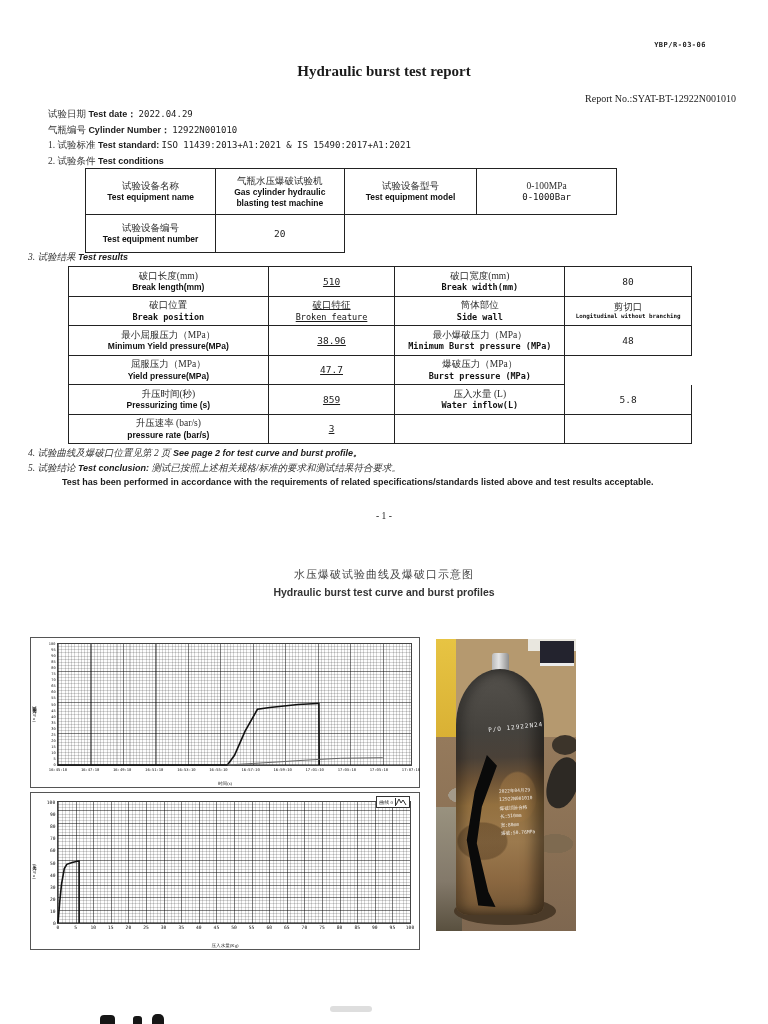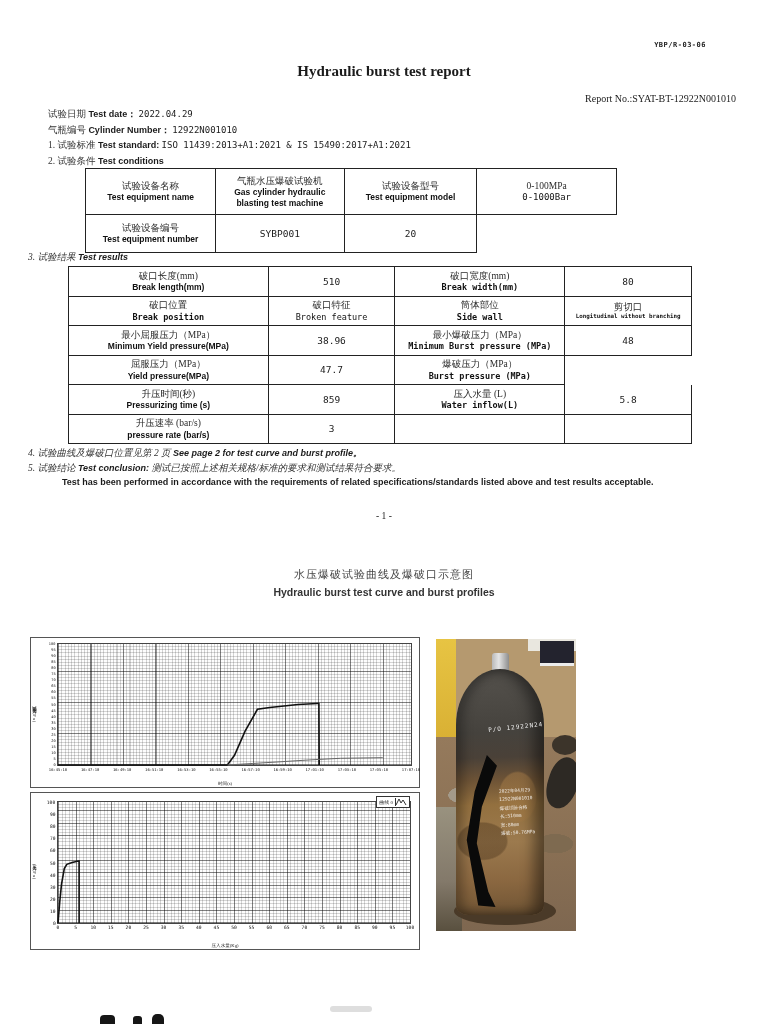--- a/index.html
+++ b/index.html
@@ -27,21 +27,21 @@
   .val{font-family:"DejaVu Sans Mono",monospace;font-size:9.5px;}
 
   .t1{left:85px;top:168px;width:532px;}
   .t1 .t-cell:nth-child(1){width:24.5%;} .t1 .t-cell:nth-child(2){width:24.2%;align-items:center;}
   .t1 .t-cell:nth-child(3){width:25.0%;} .t1 .t-cell:nth-child(4){width:26.3%;}
   .t1 .t-row:nth-child(1) .t-cell{min-height:46px;}
   .t1 .t-row:nth-child(2) .t-cell{min-height:38px;}
   .t1 .t-row:nth-child(1) .t-cell:nth-child(4) .en{font-family:"DejaVu Sans Mono",monospace;font-weight:normal;font-size:9px;}
 
   .t2{left:68px;top:266px;width:624px;}
-  .t2 .t-cell:nth-child(1){width:32.05%;} .t2 .t-cell:nth-child(2){width:20.35%;}
+  .t2 .t-cell:nth-child(1){width:32.05%;} .t2 .t-cell:nth-child(2){width:20.35%;text-decoration:underline;}
   .t2 .t-cell:nth-child(3){width:27.25%;} .t2 .t-cell:nth-child(4){width:20.35%;}
   .t2 .t-cell{min-height:29.5px;}
   .t2 .t-row:nth-child(2) .t-cell:nth-child(2) .en,
   .t2 .t-row:nth-child(2) .t-cell:nth-child(2) .zh{font-family:"DejaVu Sans Mono",monospace;font-weight:normal;}
   .t2 .t-row:nth-child(2) .t-cell:nth-child(4) .en{font-size:5.8px;font-family:"DejaVu Sans Mono",monospace;}
   .t2 .en{font-family:"DejaVu Sans Mono",monospace;font-weight:bold;font-size:8.5px;}
   .t2 .t-row:nth-child(1) .t-cell:nth-child(1) .en,
   .t2 .t-row:nth-child(3) .t-cell:nth-child(1) .en,
   .t2 .t-row:nth-child(4) .t-cell:nth-child(1) .en,
   .t2 .t-row:nth-child(5) .t-cell:nth-child(1) .en,
@@ -167,23 +167,20 @@
         </div>
         <div class="t-cell">
           <div class="zh">0-100MPa</div>
           <div class="en">0-1000Bar</div>
         </div>
       </div>
       <div class="t-row">
         <div class="t-cell">
           <div class="zh">试验设备编号</div>
           <div class="en">Test equipment number</div>
-        </div>
-        <div class="t-cell">
-          <div class="val">SYBP001</div>
         </div>
         <div class="t-cell">
           <div class="val">20</div>
         </div>
       </div>
     </div>
 
   <div class="abs notes" style="top:251px;">
     <span class="izh">3. 试验结果</span>
     <span class="ien">Test results</span>

